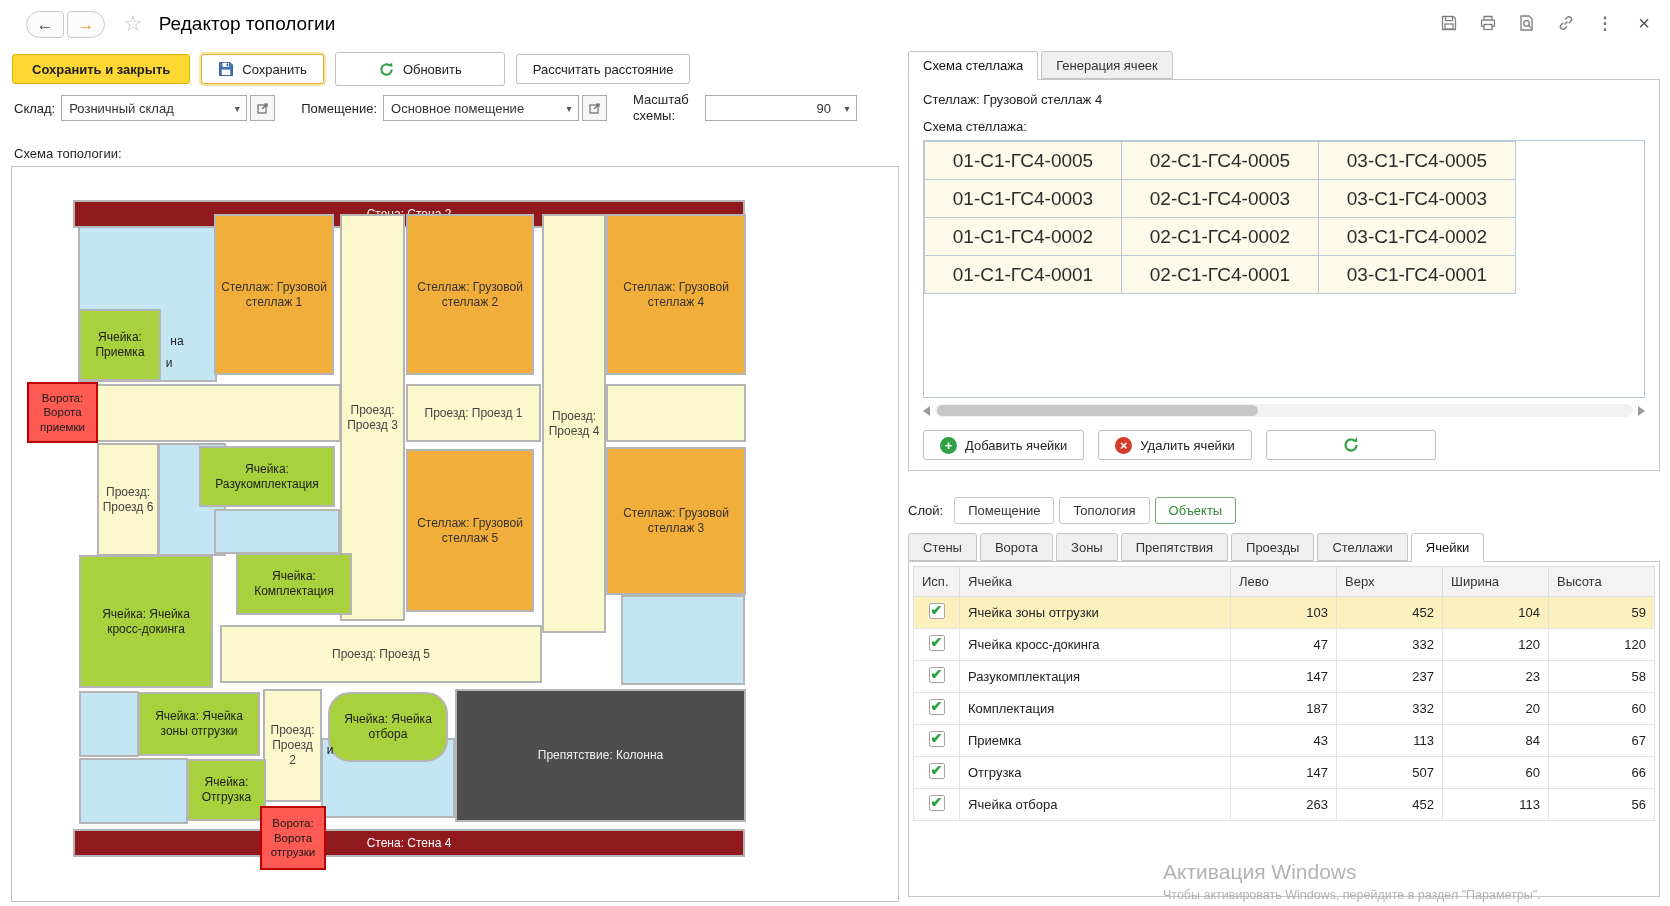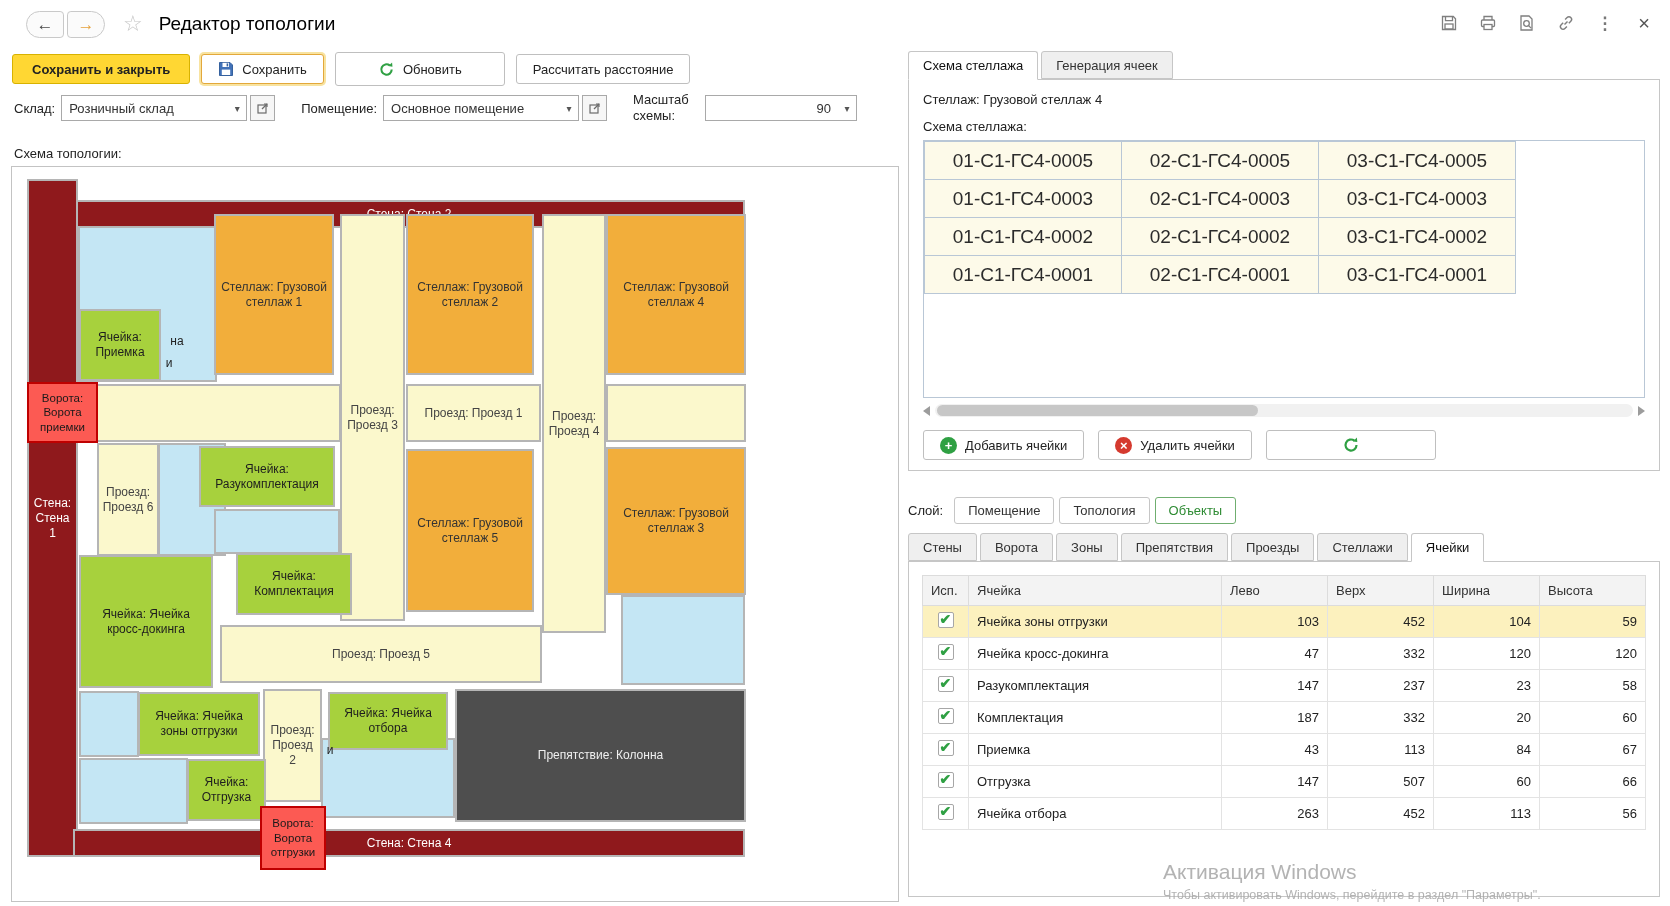--- a/index.html
+++ b/index.html
@@ -63,21 +63,21 @@
   
   .panel { position:absolute; width:752px; }
   .panel-top { left:908px; top:51px; }
   .panel-bottom { left:908px; top:533px; }
   .tabs { display:flex; position:relative; z-index:2; }
   .tab { padding:6px 14px 5px; border:1px solid #C6C6C6; background:#EFEFEF;
          margin-right:3px; border-radius:3px 3px 0 0; color:#333; cursor:pointer; }
   .tab.active { background:#FFF; border-bottom:1px solid #FFF; margin-bottom:-1px; color:#111; }
   .pbox { border:1px solid #C6C6C6; background:#FFF; position:relative; z-index:1; padding:10px 14px 12px; }
   .pbox-t { height:392px; }
-  .pbox-b { height:336px; padding:13px; }
+  .pbox-b { height:336px; padding:4px; }
   .rack-title { margin:2px 0 12px; color:#222; }
   .scheme-label { margin-bottom:6px; color:#222; }
   .grid-wrap { height:258px; border:1px solid #B9C7D6; overflow:hidden; background:#FFF; }
   .grid { border-collapse:collapse; }
   .grid td { width:197px; height:38px; border:1px solid #B9C7D6; background:#FDFAE9;
              text-align:center; font-size:19px; color:#2B2B2B; padding:0; cursor:pointer; }
   .hscroll { display:flex; align-items:center; margin-top:5px; gap:5px; height:15px; }
   .sarr { width:0; height:0; border-style:solid; cursor:pointer; }
   .sarr.l { border-width:5px 7px 5px 0; border-color:transparent #9C9C9C transparent transparent; }
   .sarr.r { border-width:5px 0 5px 7px; border-color:transparent transparent transparent #9C9C9C; }
@@ -224,23 +224,20 @@
     <div class="obj obj-zone" style="left: 66px; top: 42px; width: 139px; height: 173px;"></div>
     <div class="obj obj-zone" style="left: 146px; top: 276px; width: 68px; height: 113px;"></div>
     <div class="obj obj-zone" style="left: 202px; top: 342px; width: 126px; height: 45px;"></div>
     <div class="obj obj-zone" style="left: 609px; top: 428px; width: 124px; height: 90px;"></div>
     <div class="obj obj-zone" style="left: 67px; top: 524px; width: 60px; height: 66px;"></div>
     <div class="obj obj-zone" style="left: 67px; top: 591px; width: 109px; height: 66px;"></div>
     <div class="obj obj-zone" style="left: 309px; top: 571px; width: 134px; height: 80px;"></div>
     <div class="obj obj-wall" style="left: 61px; top: 14px; width: 672px; height: 28px; margin-top: 19px;">
       <span>Стена: Стена 2</span>
     </div>
-    <div class="obj obj-wall" style="left: 15px; top: 12px; width: 51px; height: 678px;">
-      <span>Стена: Стена 1</span>
-    </div>
     <div class="obj obj-wall" style="left: 61px; top: 662px; width: 672px; height: 28px;">
       <span>Стена: Стена 4</span>
     </div>
     <div class="obj obj-aisle" style="left: 68px; top: 217px; width: 261px; height: 58px;"></div>
     <div class="obj obj-aisle" style="left: 328px; top: 47px; width: 65px; height: 407px;">
       <span>Проезд: Проезд 3</span>
     </div>
     <div class="obj obj-aisle" style="left: 394px; top: 217px; width: 135px; height: 58px;">
       <span>Проезд: Проезд 1</span>
     </div>
@@ -283,21 +280,21 @@
     </div>
     <div class="obj obj-cell" style="left: 67px; top: 388px; width: 134px; height: 133px;">
       <span>Ячейка: Ячейка кросс-докинга</span>
     </div>
     <div class="obj obj-cell" style="left: 126px; top: 525px; width: 122px; height: 64px;">
       <span>Ячейка: Ячейка зоны отгрузки</span>
     </div>
     <div class="obj obj-cell" style="left: 175px; top: 592px; width: 79px; height: 62px;">
       <span>Ячейка: Отгрузка</span>
     </div>
-    <div class="obj obj-cell" style="left: 316px; top: 525px; width: 120px; height: 58px;">
+    <div class="obj obj-cell" style="left: 316px; top: 525px; width: 120px; height: 70px; border-radius: 22px;">
       <span>Ячейка: Ячейка отбора</span>
     </div>
     <div class="obj obj-obstacle" style="left: 443px; top: 522px; width: 291px; height: 133px;">
       <span>Препятствие: Колонна</span>
     </div>
     <div class="obj obj-gate" style="left: 15px; top: 215px; width: 71px; height: 61px;">
       <span>Ворота: Ворота приемки</span>
     </div>
     <div class="obj obj-gate" style="left: 248px; top: 639px; width: 66px; height: 64px;">
       <span>Ворота: Ворота отгрузки</span>

